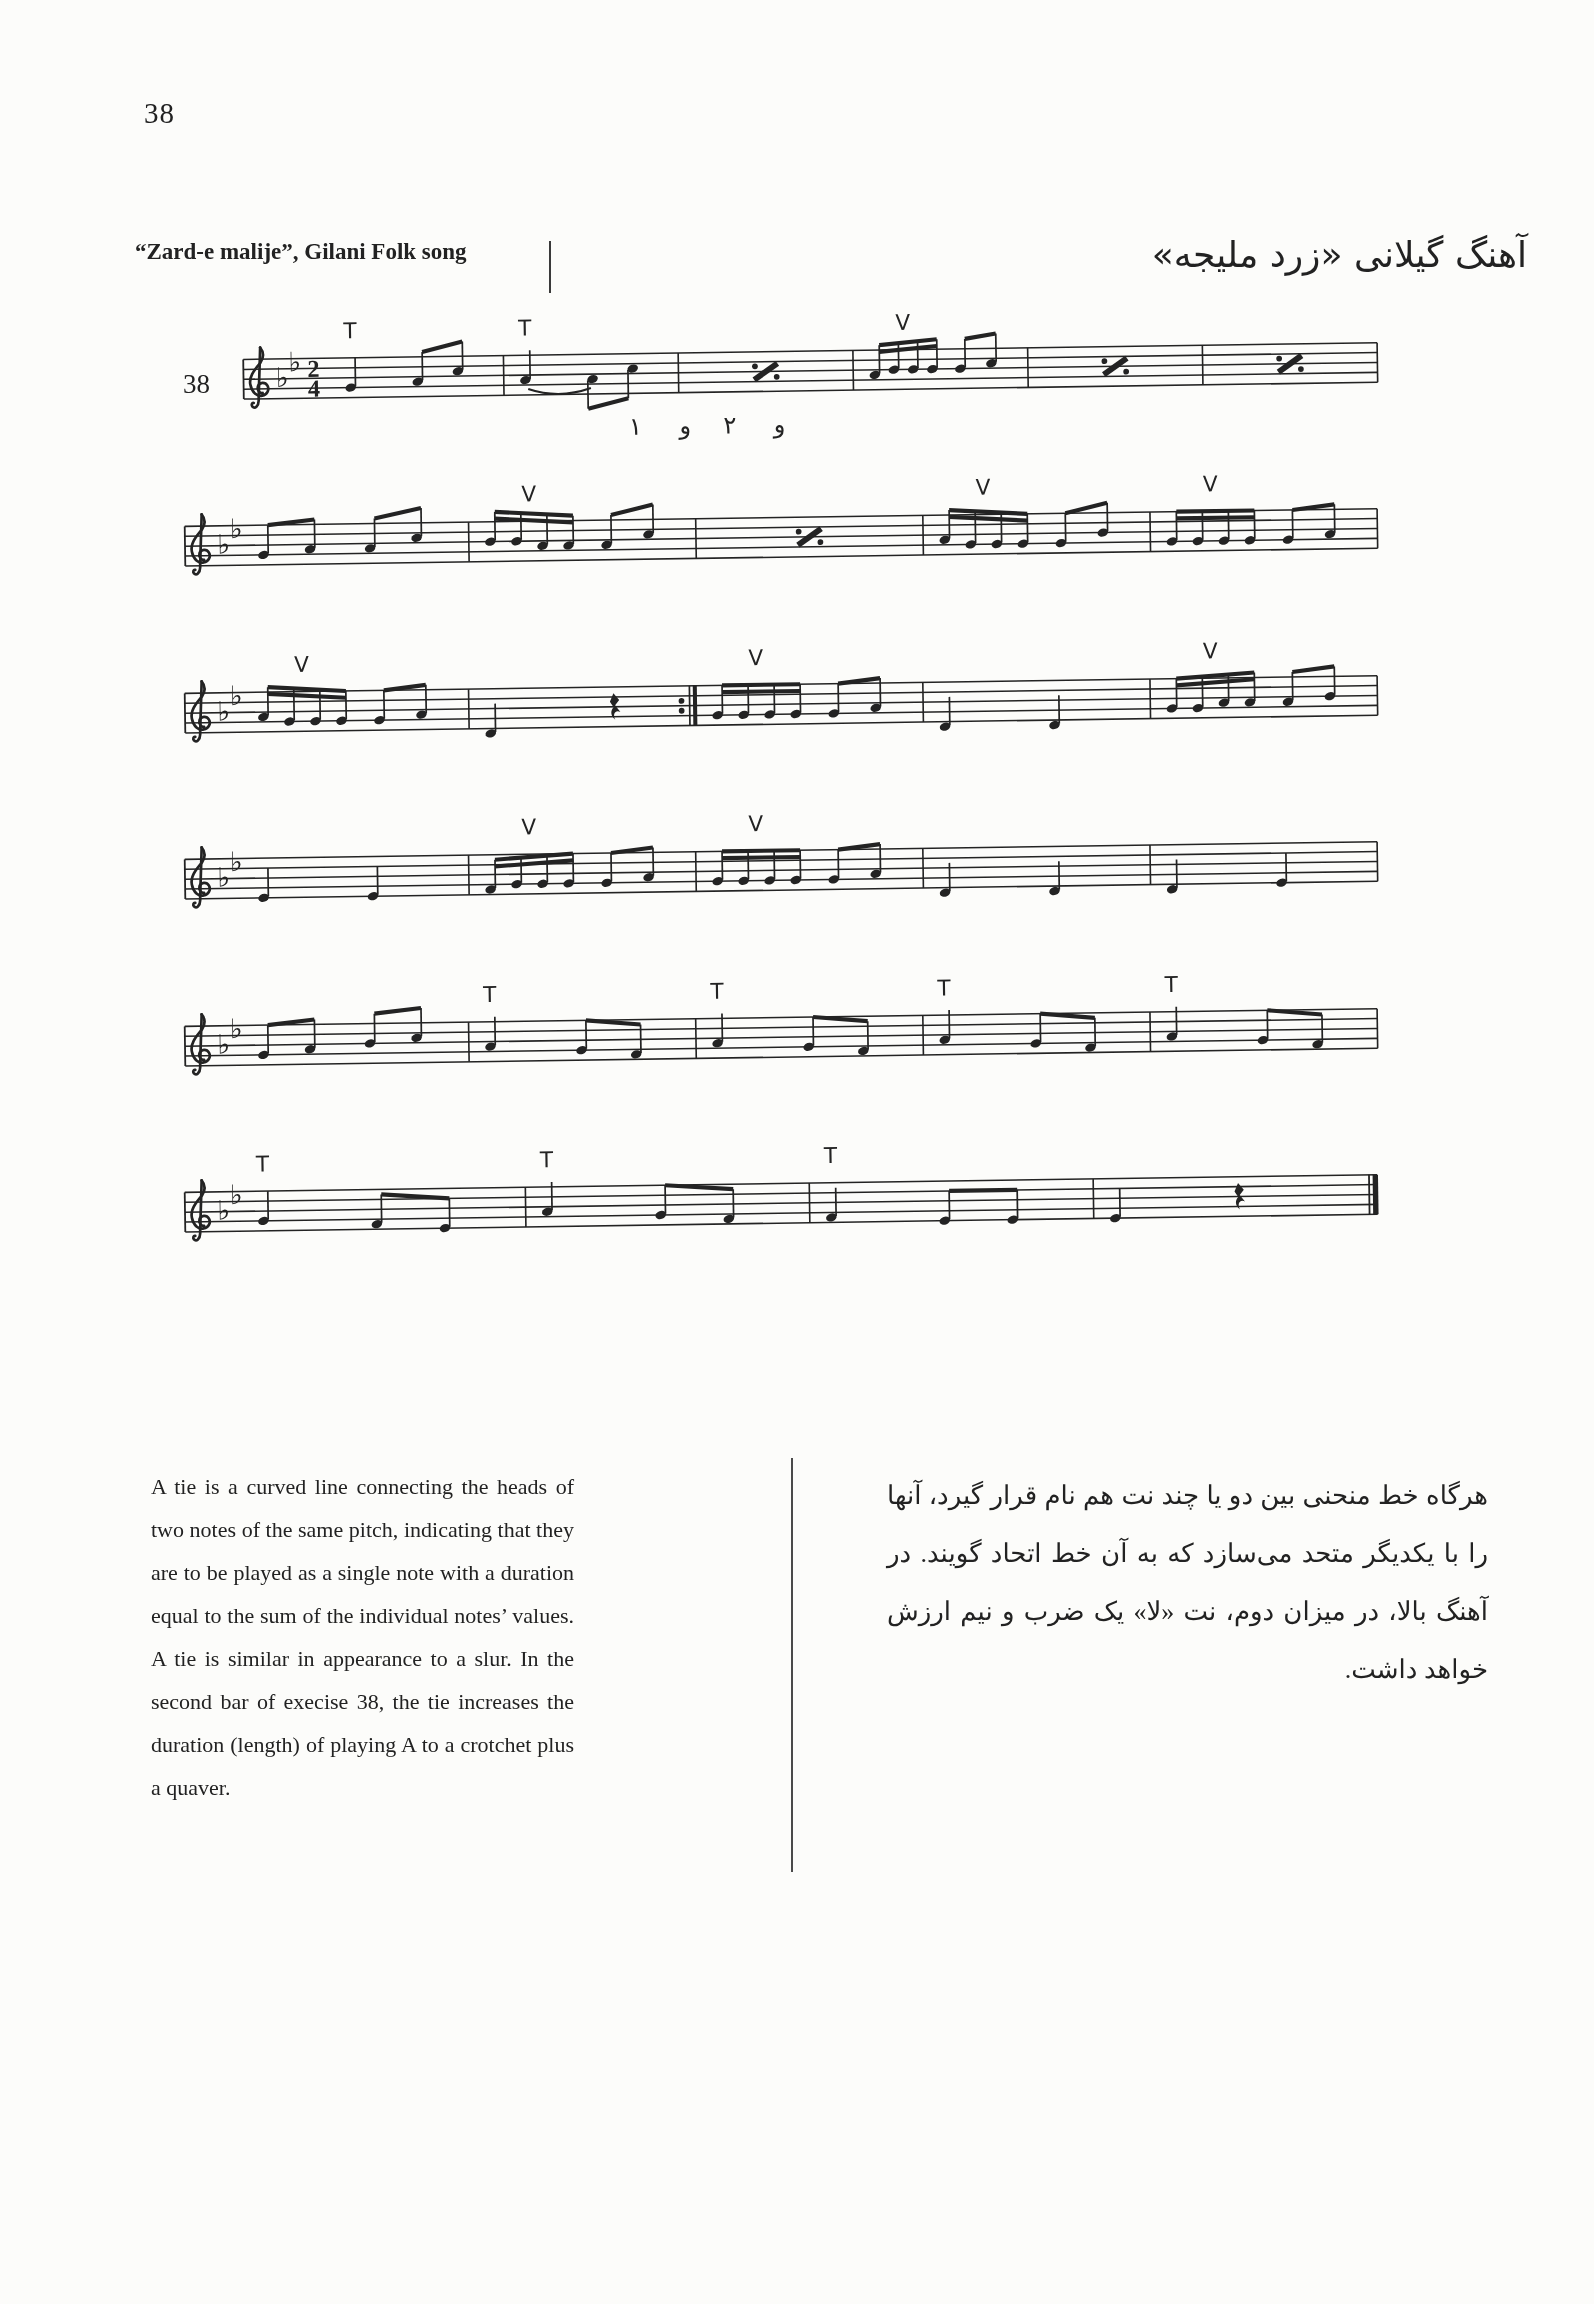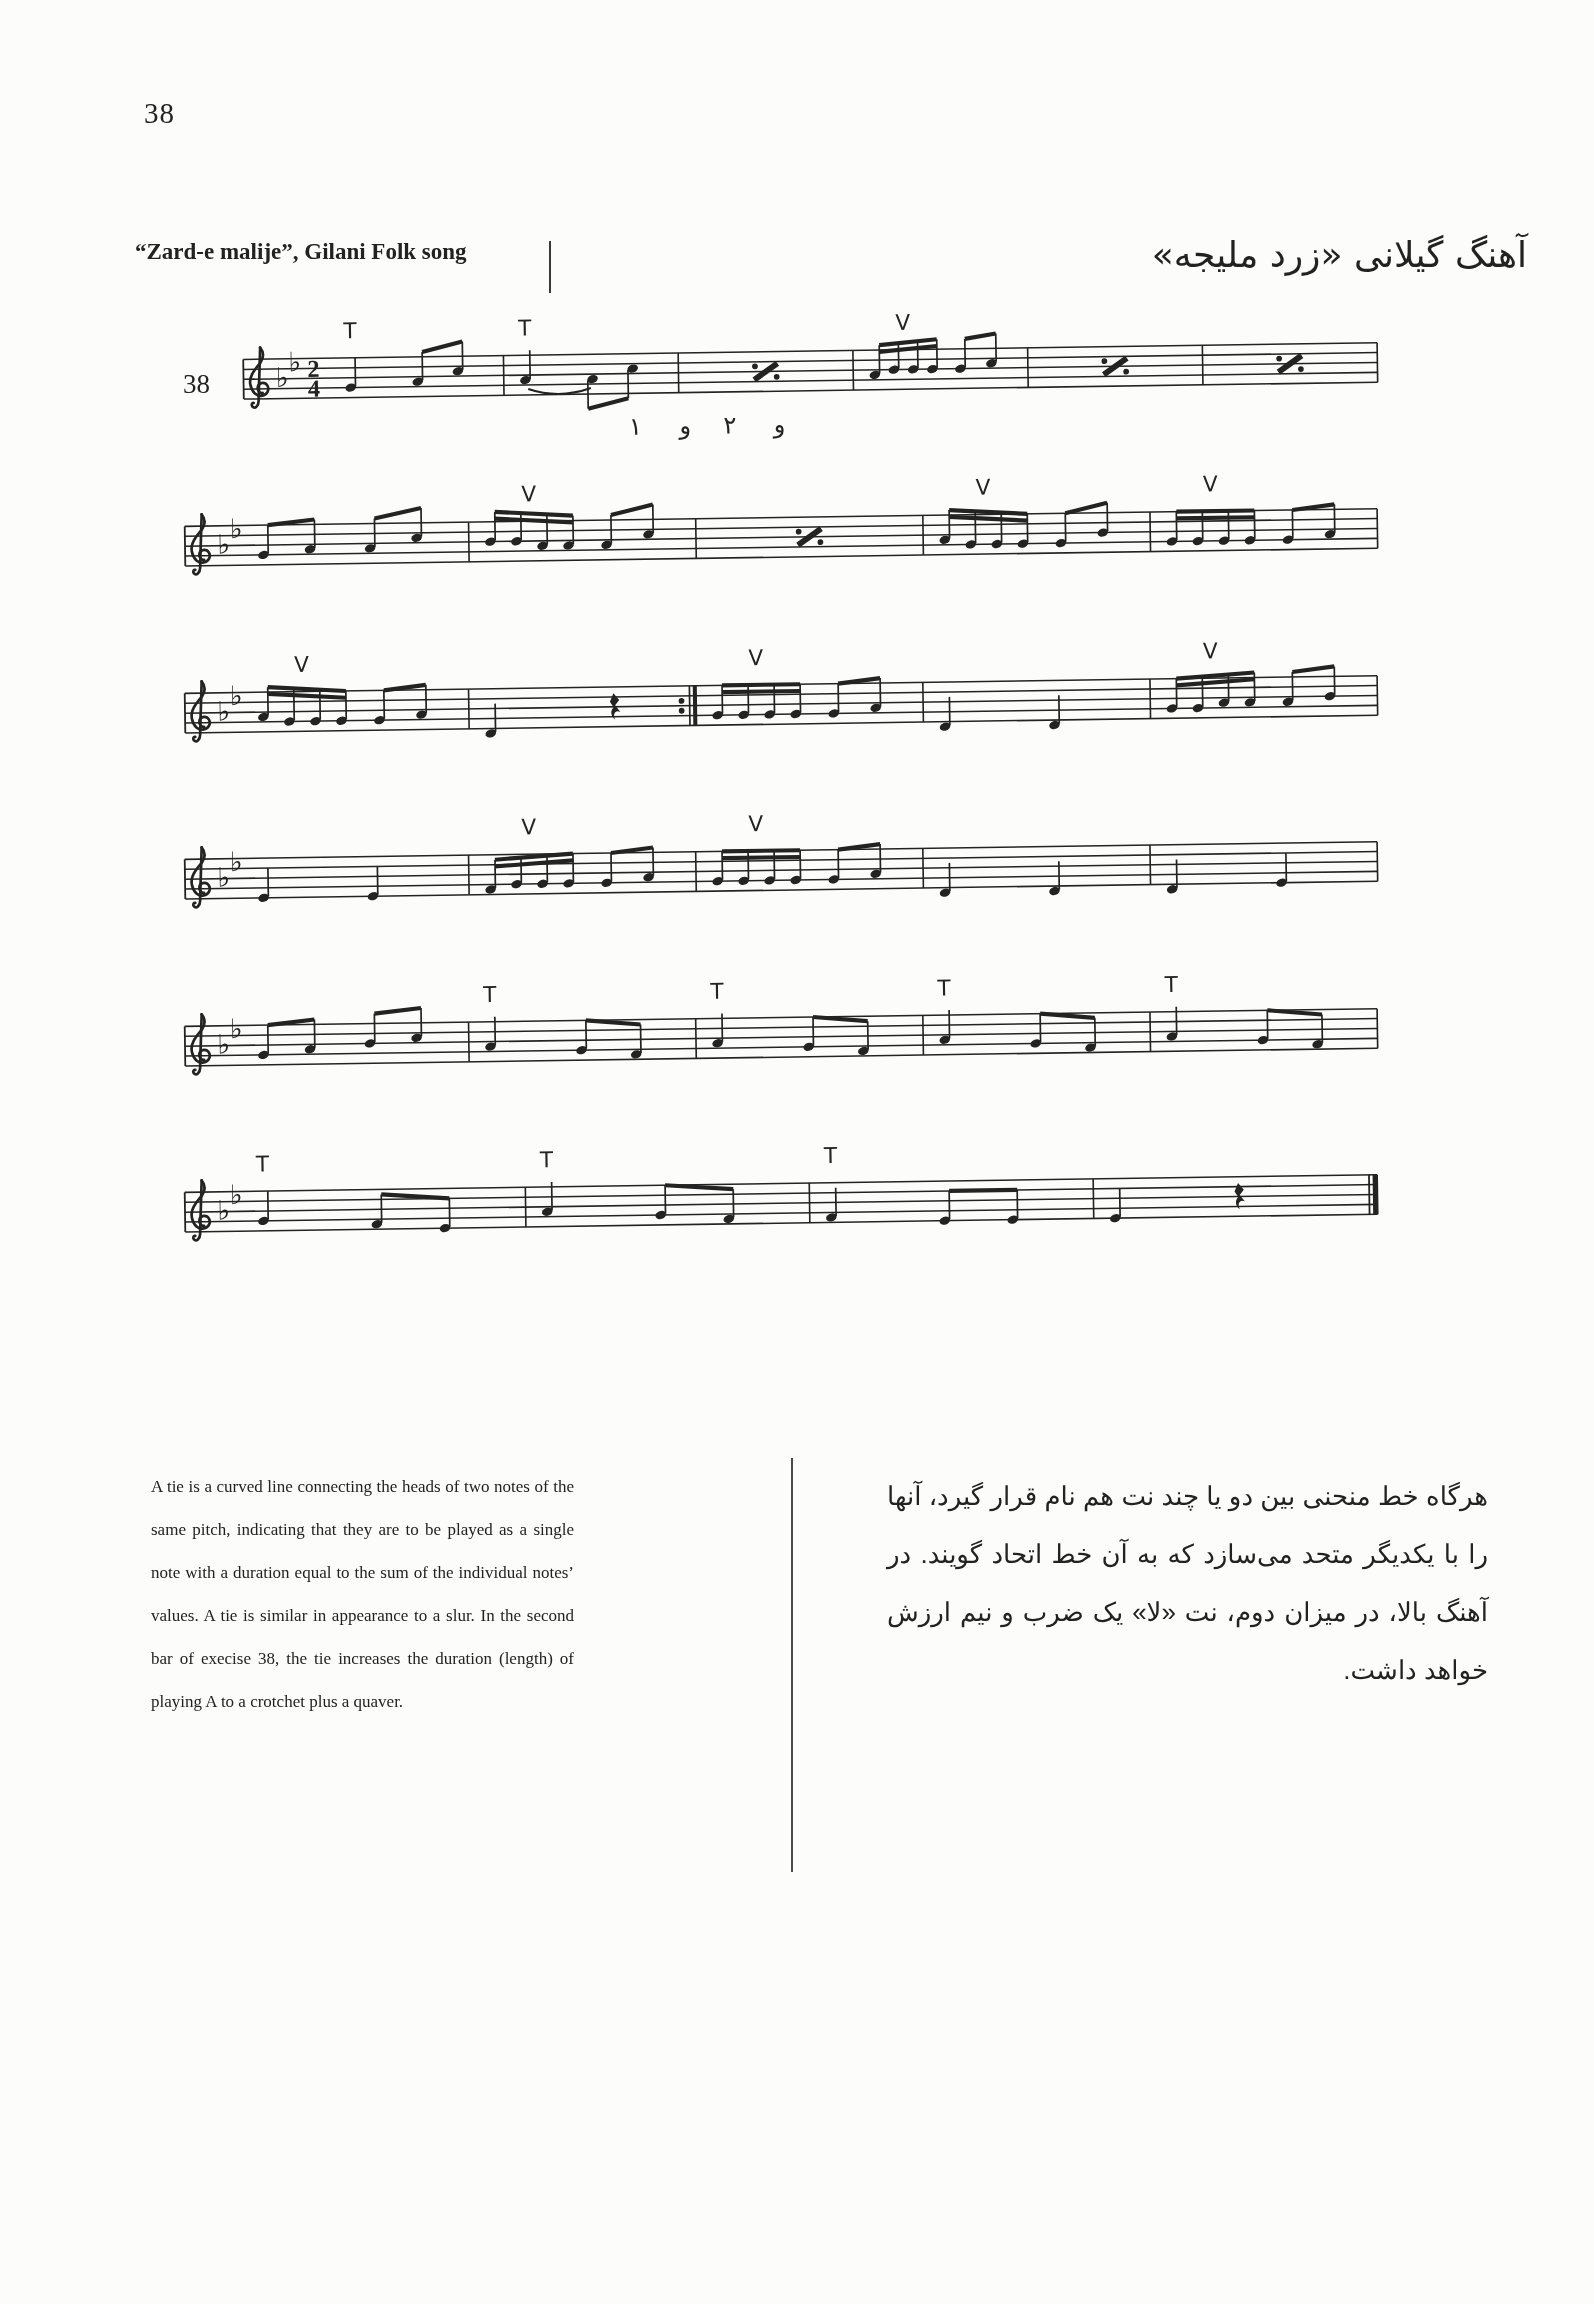--- a/index.html
+++ b/index.html
@@ -10,25 +10,25 @@
   }
   .abs{position:absolute;}
   #page-number{left:144px;top:97px;font-size:29px;letter-spacing:0.9px;}
   #title-en{left:135px;top:239px;font-size:23px;font-weight:bold;}
   #title-divider{left:549px;top:241px;width:2.3px;height:52px;background:#3a3a3a;}
   #title-fa{right:67px;top:234px;font-size:36px;direction:rtl;
     font-family:"DejaVu Sans", sans-serif;}
   #exercise-number{left:183px;top:369px;font-size:27px;}
   #score{left:0;top:0;width:1594px;height:1350px;}
   svg.staff{position:absolute;left:176px;transform:rotate(-0.85deg);transform-origin:0 50%;}
-  #footer-en{left:151px;top:1465px;width:423px;font-size:17px;line-height:43px;
+  #footer-en{left:151px;top:1465px;width:423px;font-size:22px;line-height:43px;
     text-align:justify;}
   #footer-divider{left:791px;top:1458px;width:1.8px;height:414px;background:#4a4a4a;}
   #footer-fa{left:887px;top:1467px;width:601px;font-size:26px;line-height:58px;
-    direction:rtl;text-align:justify;font-family:Liberation Sans, sans-serif;}
+    direction:rtl;text-align:justify;font-family:Liberation Serif, serif;}
 </style>
 </head>
 <body>
 
 <div class="abs" id="page-number">38</div>
 
 <div class="abs" id="title-en">“Zard-e malije”, Gilani Folk song</div>
 <div class="abs" id="title-divider"></div>
 <div class="abs" id="title-fa">آهنگ گیلانی «زرد ملیجه»</div>
 

